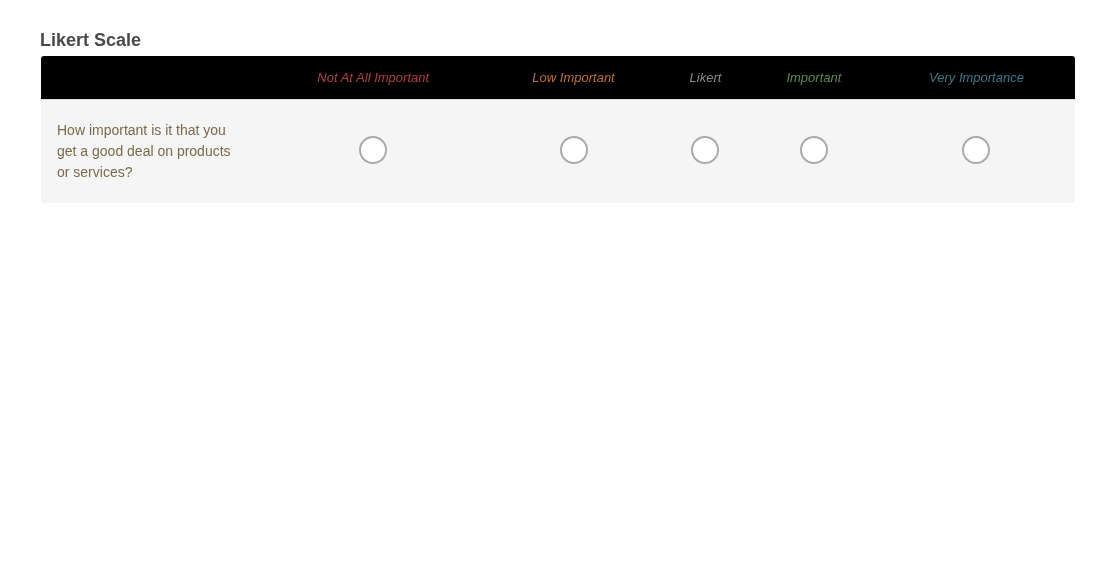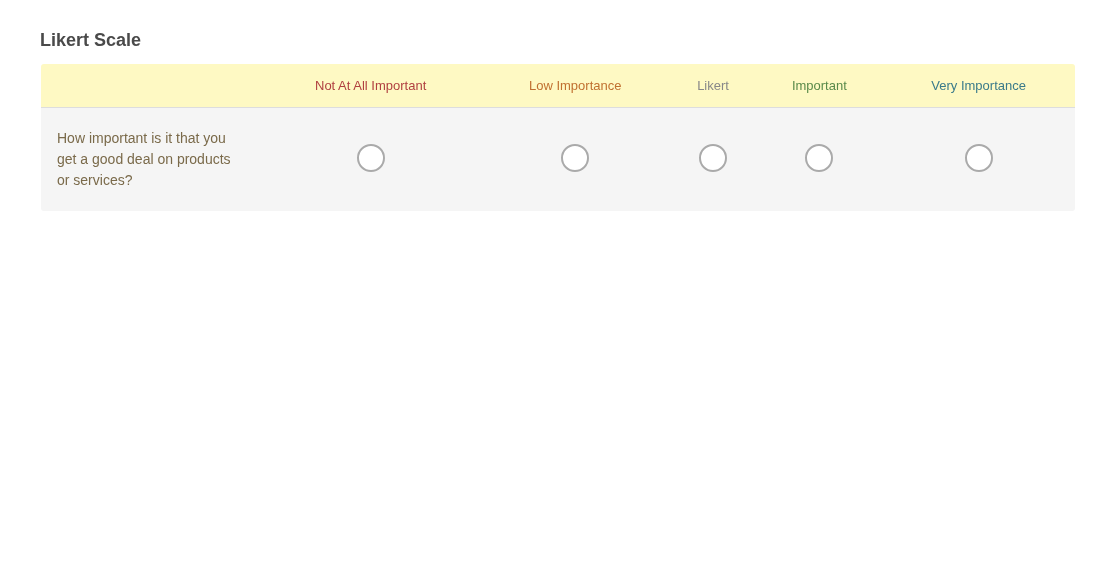--- a/index.html
+++ b/index.html
@@ -6,31 +6,32 @@
     body {
       font-family: Arial, sans-serif;
       background: #fff;
       padding: 30px 40px;
       color: #333;
     }
     .page-title {
       font-size: 18px;
       font-weight: bold;
       color: #4a4a4a;
-      margin-bottom: 12px;
+      margin-bottom: 4px;
     }
     .likert-table {
       width: 100%;
       border-collapse: collapse;
       border: 1px solid #ddd;
       border-radius: 4px;
       overflow: hidden;
     }
     .likert-table thead tr {
-      background: #fef9c3;
+      background: #000000;
+      font-style: italic;
     }
     .likert-table thead th {
       padding: 14px 10px;
       text-align: center;
       font-size: 13px;
       font-weight: normal;
       color: #888;
       border-bottom: 1px solid #ddd;
     }
     .likert-table thead th.question-col {
@@ -75,21 +76,21 @@
 </head>
 <body>
 
 <div class="page-title">Likert Scale</div>
 
 <table class="likert-table">
   <thead>
     <tr>
       <th class="question-col"></th>
       <th class="header-col-not-at-all">Not At All Important</th>
-      <th class="header-col-low">Low Importance</th>
+      <th class="header-col-low">Low Important</th>
       <th class="header-col-neutral">Likert</th>
       <th class="header-col-important">Important</th>
       <th class="header-col-very">Very Importance</th>
     </tr>
   </thead>
   <tbody>
     <tr>
       <td class="question-col">How important is it that you get a good deal on products or services?</td>
       <td><span class="radio-circle"></span></td>
       <td><span class="radio-circle"></span></td>

